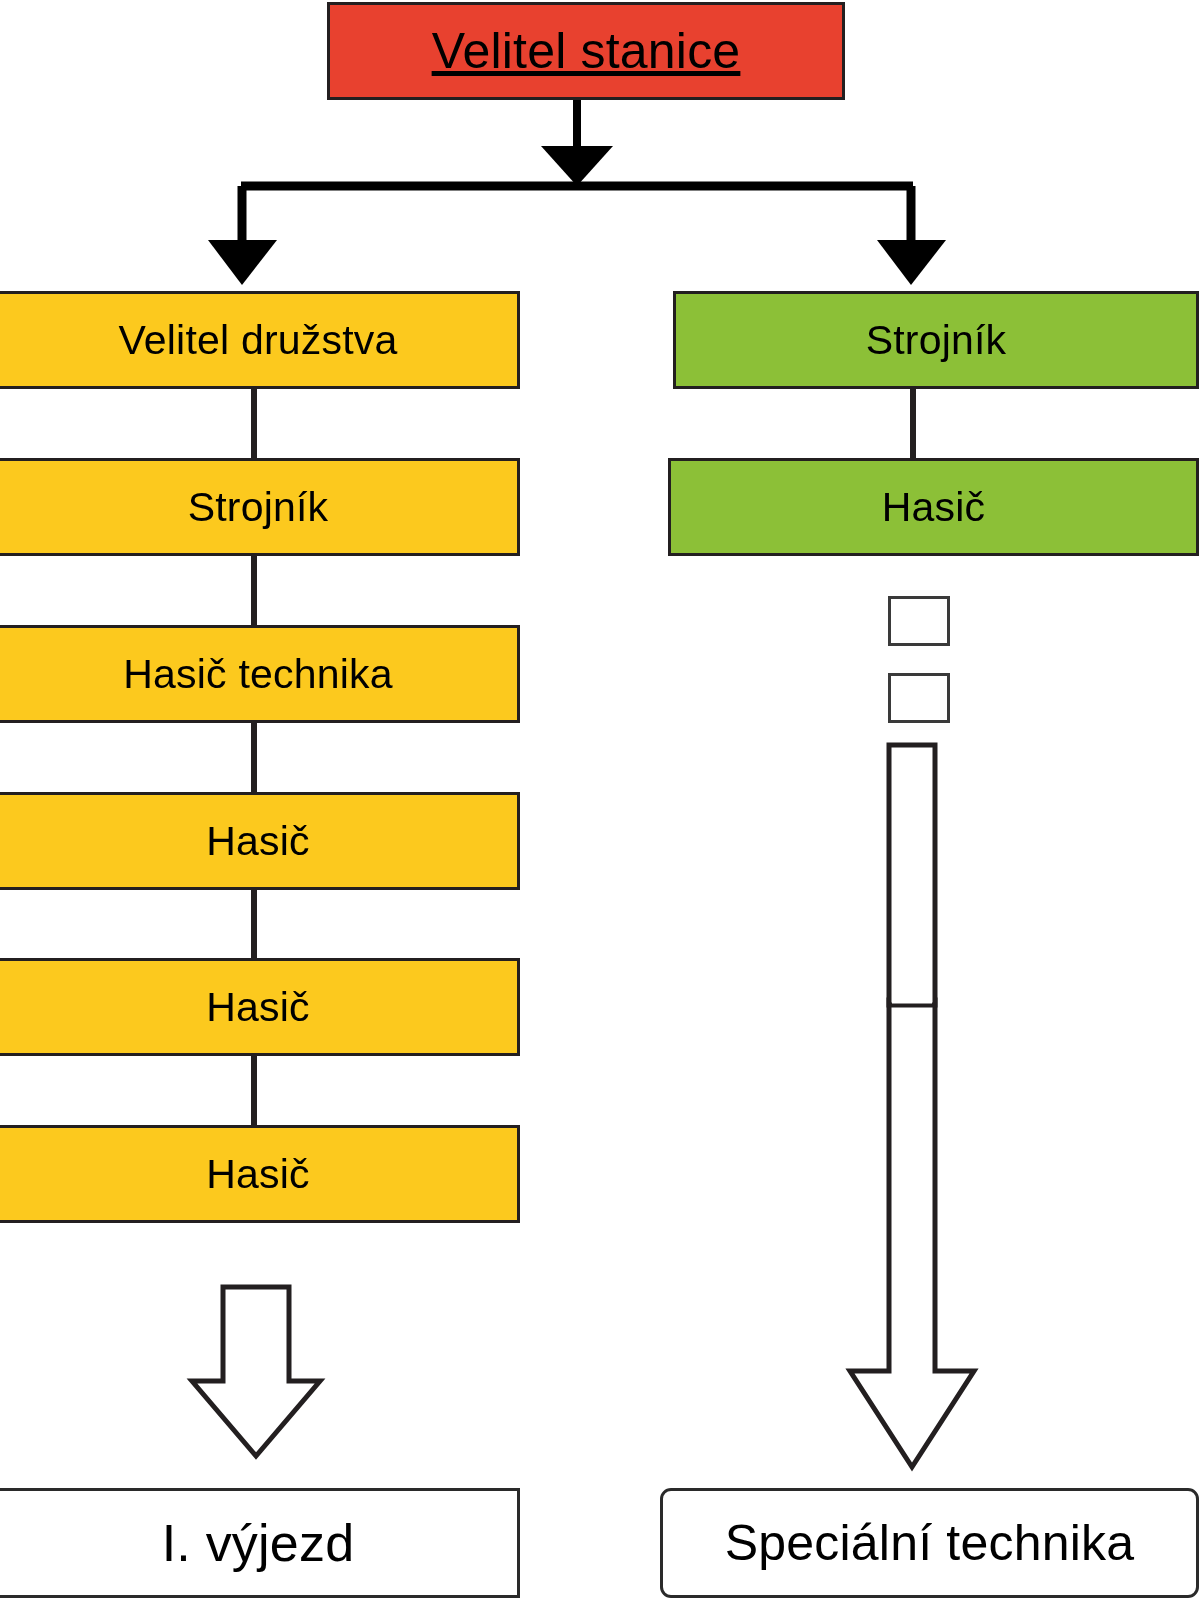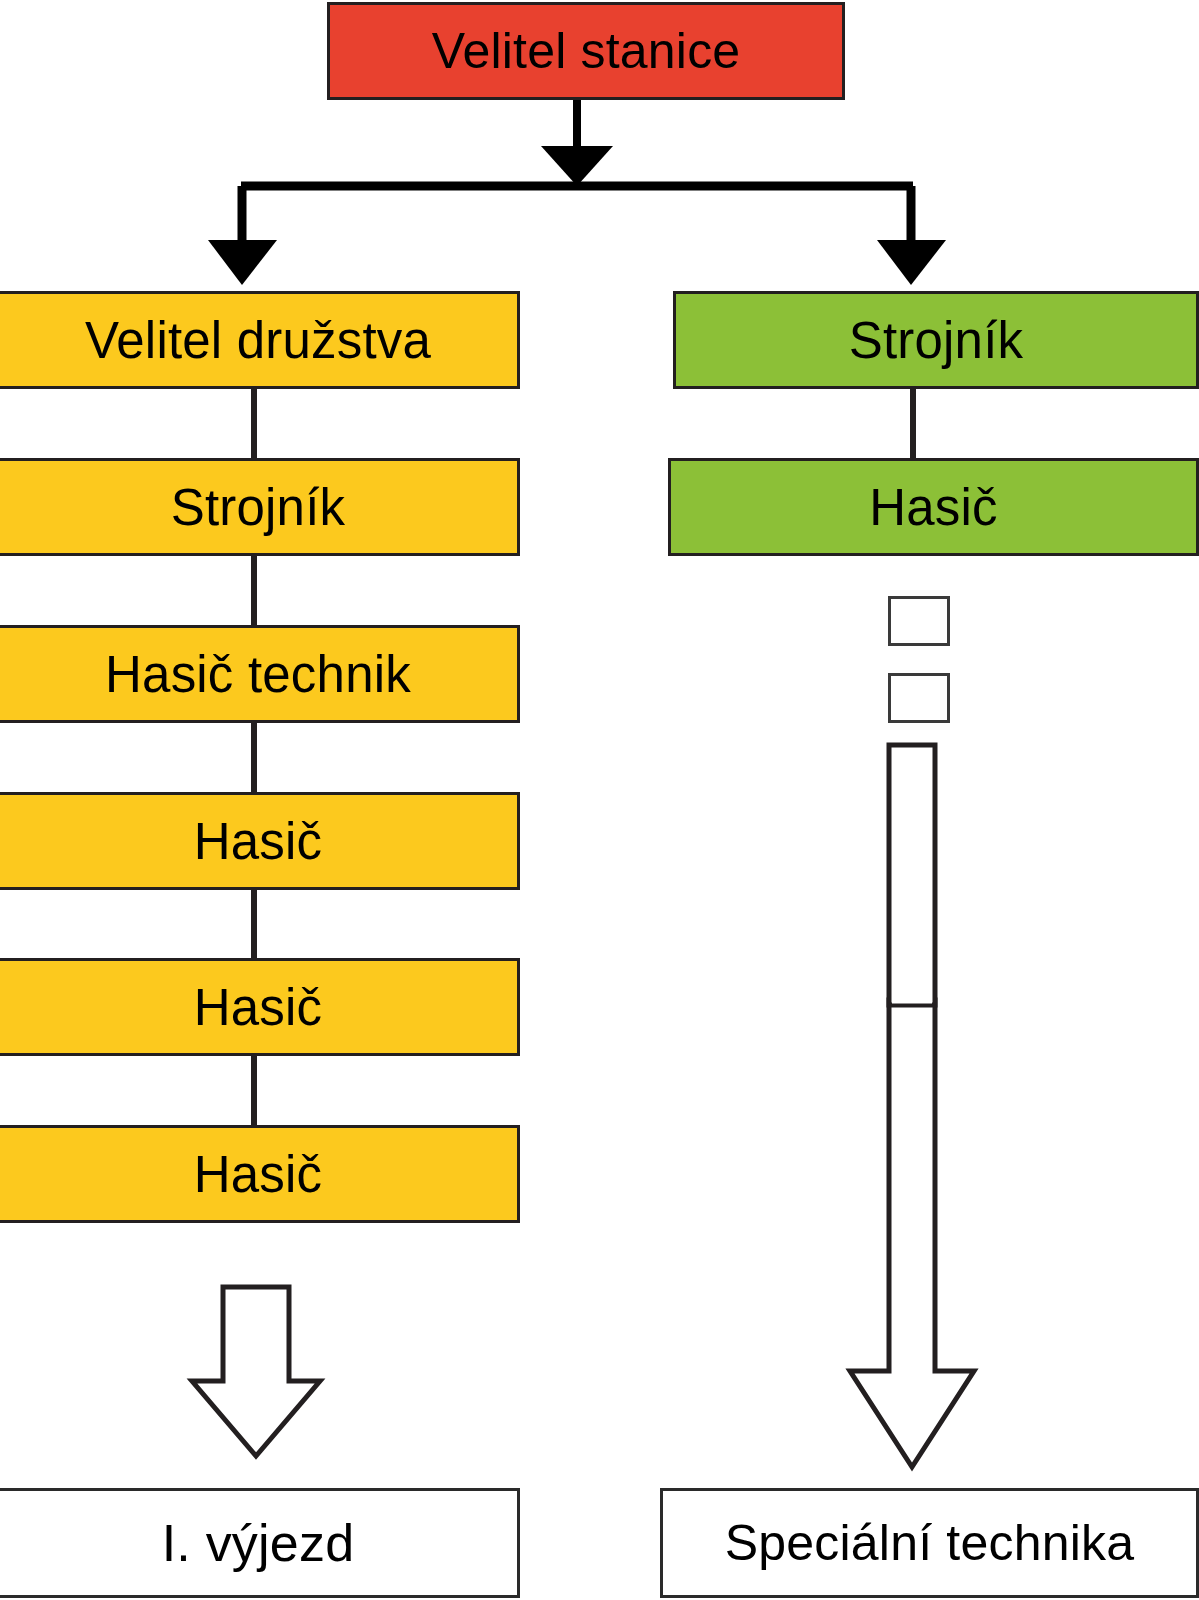--- a/index.html
+++ b/index.html
@@ -21,28 +21,28 @@
     position: absolute;
     box-sizing: border-box;
     border: 3px solid #231f20;
     display: flex;
     align-items: center;
     justify-content: center;
     color: #000000;
     line-height: 1;
     white-space: nowrap;
   }
-  .node-box.red    { background: #E8412F; }
+  .node-box.red    { background: #E8412F; text-decoration: underline; }
   .node-box.yellow { background: #FCC91E; }
   .node-box.green  { background: #8CC037; }
   .node-box.white  { background: #ffffff; border-width: 3px; border-color: #2a2a2a; }
 
   .label {
     display: block;
-    font-size: 51px;
+    font-size: 41px;
     letter-spacing: 0.2px;
   }
   .label.sm { font-size: 52px; }
   .label.lg { font-size: 50px; }
 
   .micro-box {
     position: absolute;
     box-sizing: border-box;
     border: 3px solid #3a3a3a;
     background: #ffffff;
@@ -98,21 +98,21 @@
 
   <div class="node-box yellow" style="left:-4px; top:291px; width:524px; height:98px;">
     <span class="label">Velitel družstva</span>
   </div>
 
   <div class="node-box yellow" style="left:-4px; top:458px; width:524px; height:98px;">
     <span class="label">Strojník</span>
   </div>
 
   <div class="node-box yellow" style="left:-4px; top:625px; width:524px; height:98px;">
-    <span class="label">Hasič technik</span>
+    <span class="label">Hasič technika</span>
   </div>
 
   <div class="node-box yellow" style="left:-4px; top:792px; width:524px; height:98px;">
     <span class="label">Hasič</span>
   </div>
 
   <div class="node-box yellow" style="left:-4px; top:958px; width:524px; height:98px;">
     <span class="label">Hasič</span>
   </div>
 
@@ -132,17 +132,17 @@
     <span></span>
   </div>
   <div class="micro-box" style="left:888px; top:673px; width:62px; height:50px;">
     <span></span>
   </div>
 
   <div class="node-box white" style="left:-4px; top:1488px; width:524px; height:110px;">
     <span class="label sm">I. výjezd</span>
   </div>
 
-  <div class="node-box white" style="left:660px; top:1488px; width:539px; height:110px;">
+  <div class="node-box white" style="left:660px; top:1488px; width:539px; height:110px;border-radius:11px;">
     <span class="label lg">Speciální technika</span>
   </div>
 
 </div>
 
 </body></html>

